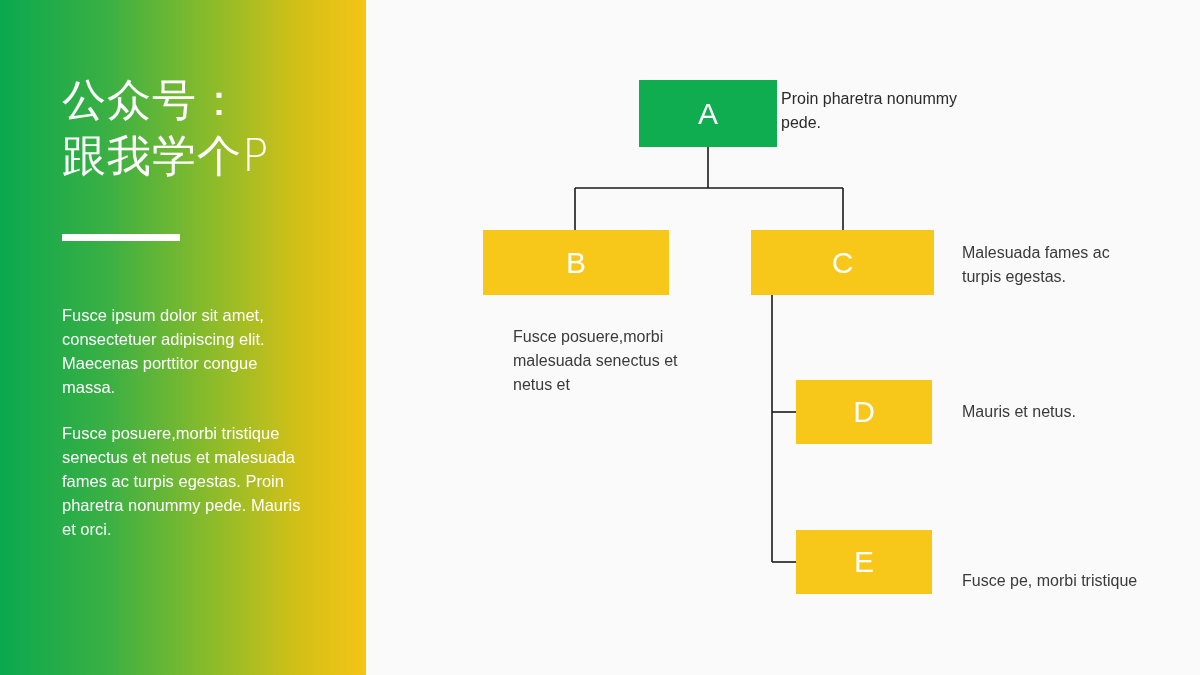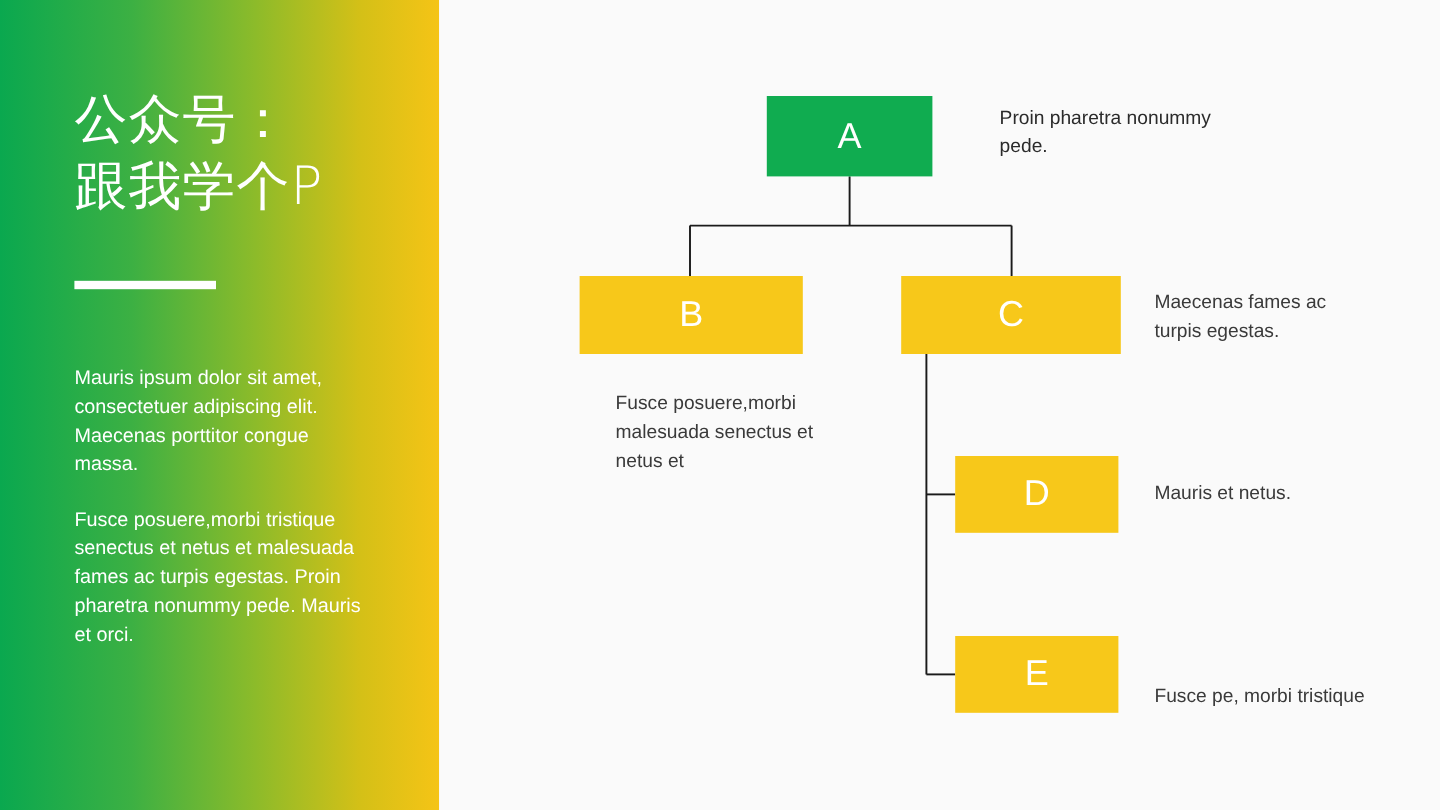--- a/index.html
+++ b/index.html
@@ -122,21 +122,21 @@
   <div id="left-panel">
 
     <div id="title-block">
       <div class="title-line">公众号：</div>
       <div class="title-line">跟我学个P</div>
     </div>
 
     <div id="title-rule"></div>
 
     <div id="left-body">
-      <p class="body-para">Mauris ipsum dolor sit amet, consectetuer adipiscing elit. Maecenas porttitor congue massa.</p>
+      <p class="body-para">Fusce ipsum dolor sit amet, consectetuer adipiscing elit. Maecenas porttitor congue massa.</p>
       <p class="body-para">Fusce posuere,morbi tristique senectus et netus et malesuada fames ac turpis egestas. Proin pharetra nonummy pede. Mauris et orci.</p>
     </div>
 
   </div>
 
   <div id="right-panel">
     <div id="diagram">
 
       <svg id="connectors" viewBox="0 0 834 675">
 
@@ -151,31 +151,31 @@
         <path d="M406,295 L406,562" stroke="#1A1A1A" stroke-width="1.6" fill="none"></path>
 
         <path d="M406,412 L430,412" stroke="#1A1A1A" stroke-width="1.6" fill="none"></path>
 
         <path d="M406,562 L430,562" stroke="#1A1A1A" stroke-width="1.6" fill="none"></path>
       </svg>
 
       <div class="node node-green" style="left:273px; top:80px; width:138px; height:67px;">
         <span>A</span>
       </div>
-      <div class="caption" style="left:467px; top:87px; width:190px;">Proin pharetra nonummy pede.</div>
+      <div class="caption" style="left:415px; top:87px; width:190px;">Proin pharetra nonummy pede.</div>
 
       <div class="node node-yellow" style="left:117px; top:230px; width:186px; height:65px;">
         <span>B</span>
       </div>
       <div class="caption-dark" style="left:147px; top:325px; width:165px;">Fusce posuere,morbi malesuada senectus et netus et</div>
 
       <div class="node node-yellow" style="left:385px; top:230px; width:183px; height:65px;">
         <span>C</span>
       </div>
-      <div class="caption-dark" style="left:596px; top:241px; width:180px;">Maecenas fames ac turpis egestas.</div>
+      <div class="caption-dark" style="left:596px; top:241px; width:180px;">Malesuada fames ac turpis egestas.</div>
 
       <div class="node node-yellow" style="left:430px; top:380px; width:136px; height:64px;">
         <span>D</span>
       </div>
       <div class="caption-dark" style="left:596px; top:400px; width:200px;">Mauris et netus.</div>
 
       <div class="node node-yellow" style="left:430px; top:530px; width:136px; height:64px;">
         <span>E</span>
       </div>
       <div class="caption-dark" style="left:596px; top:569px; width:180px;">Fusce pe, morbi tristique</div>

